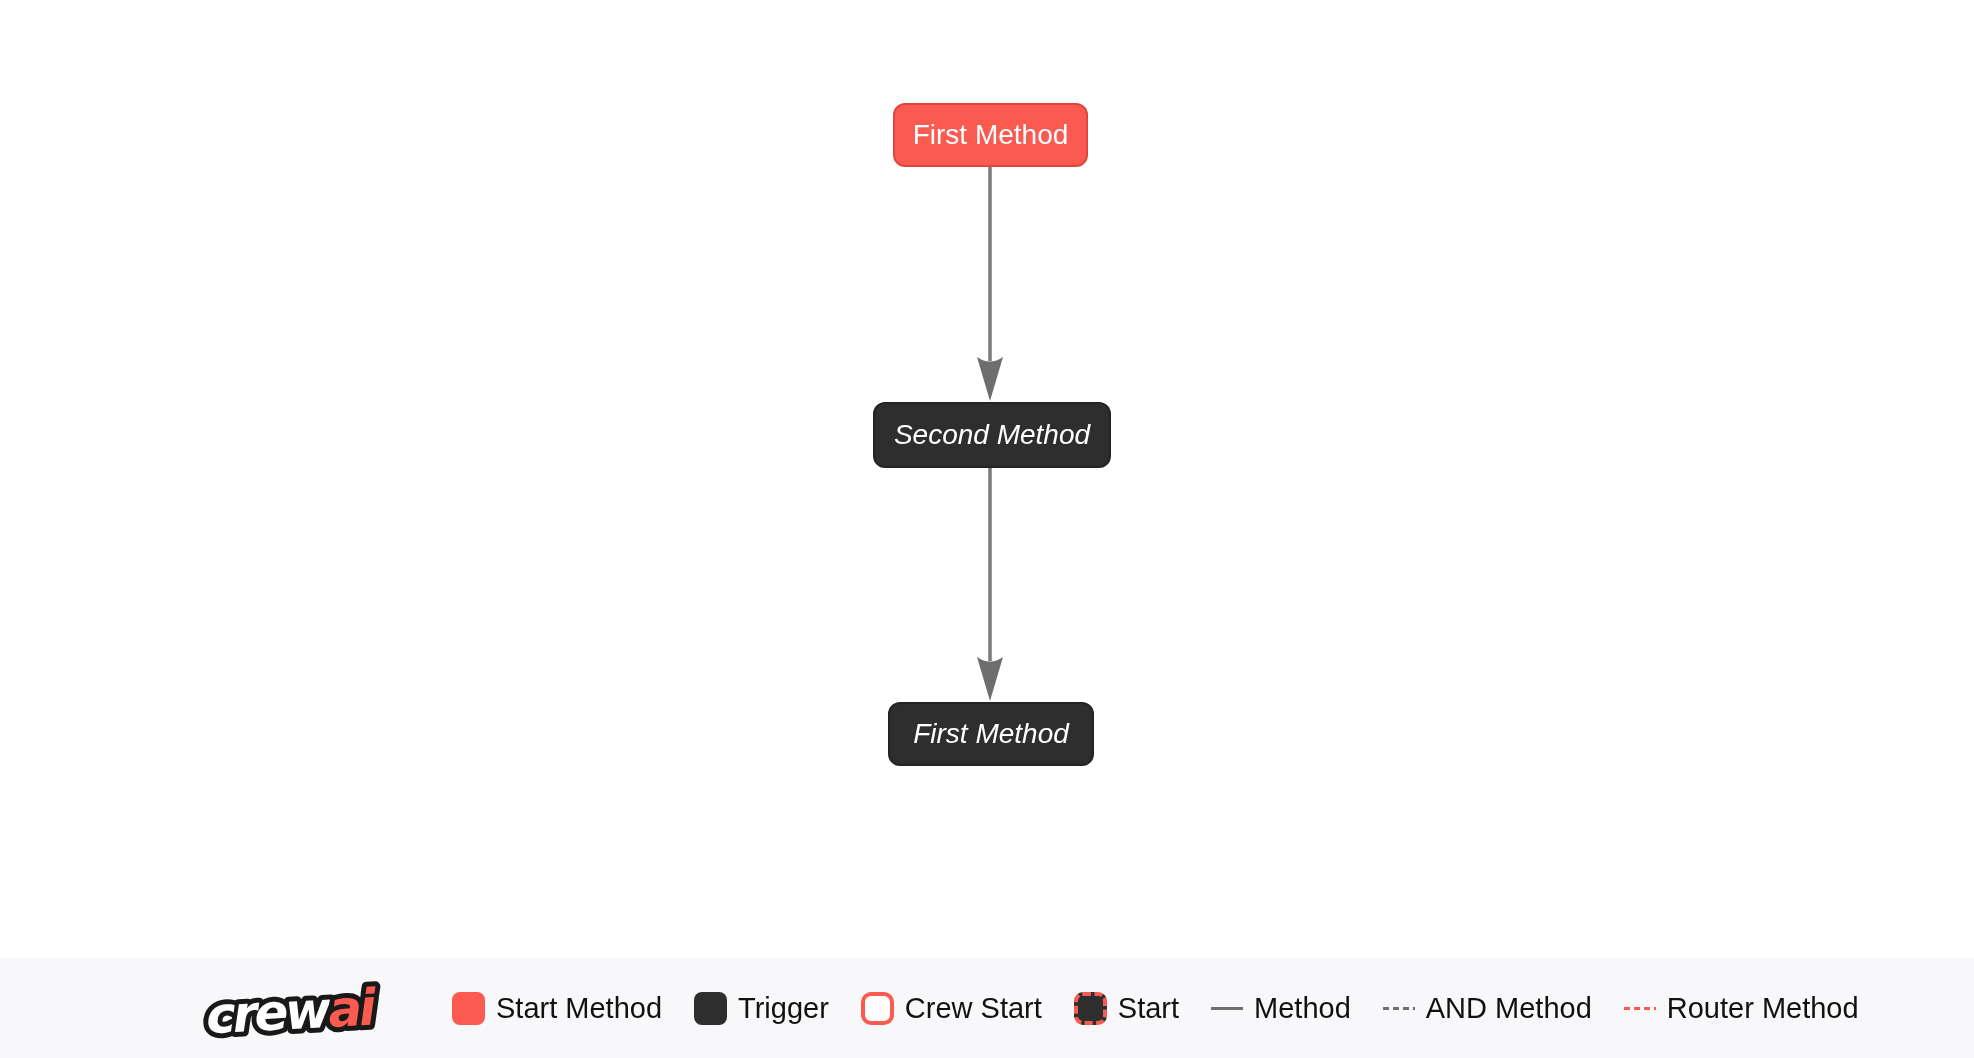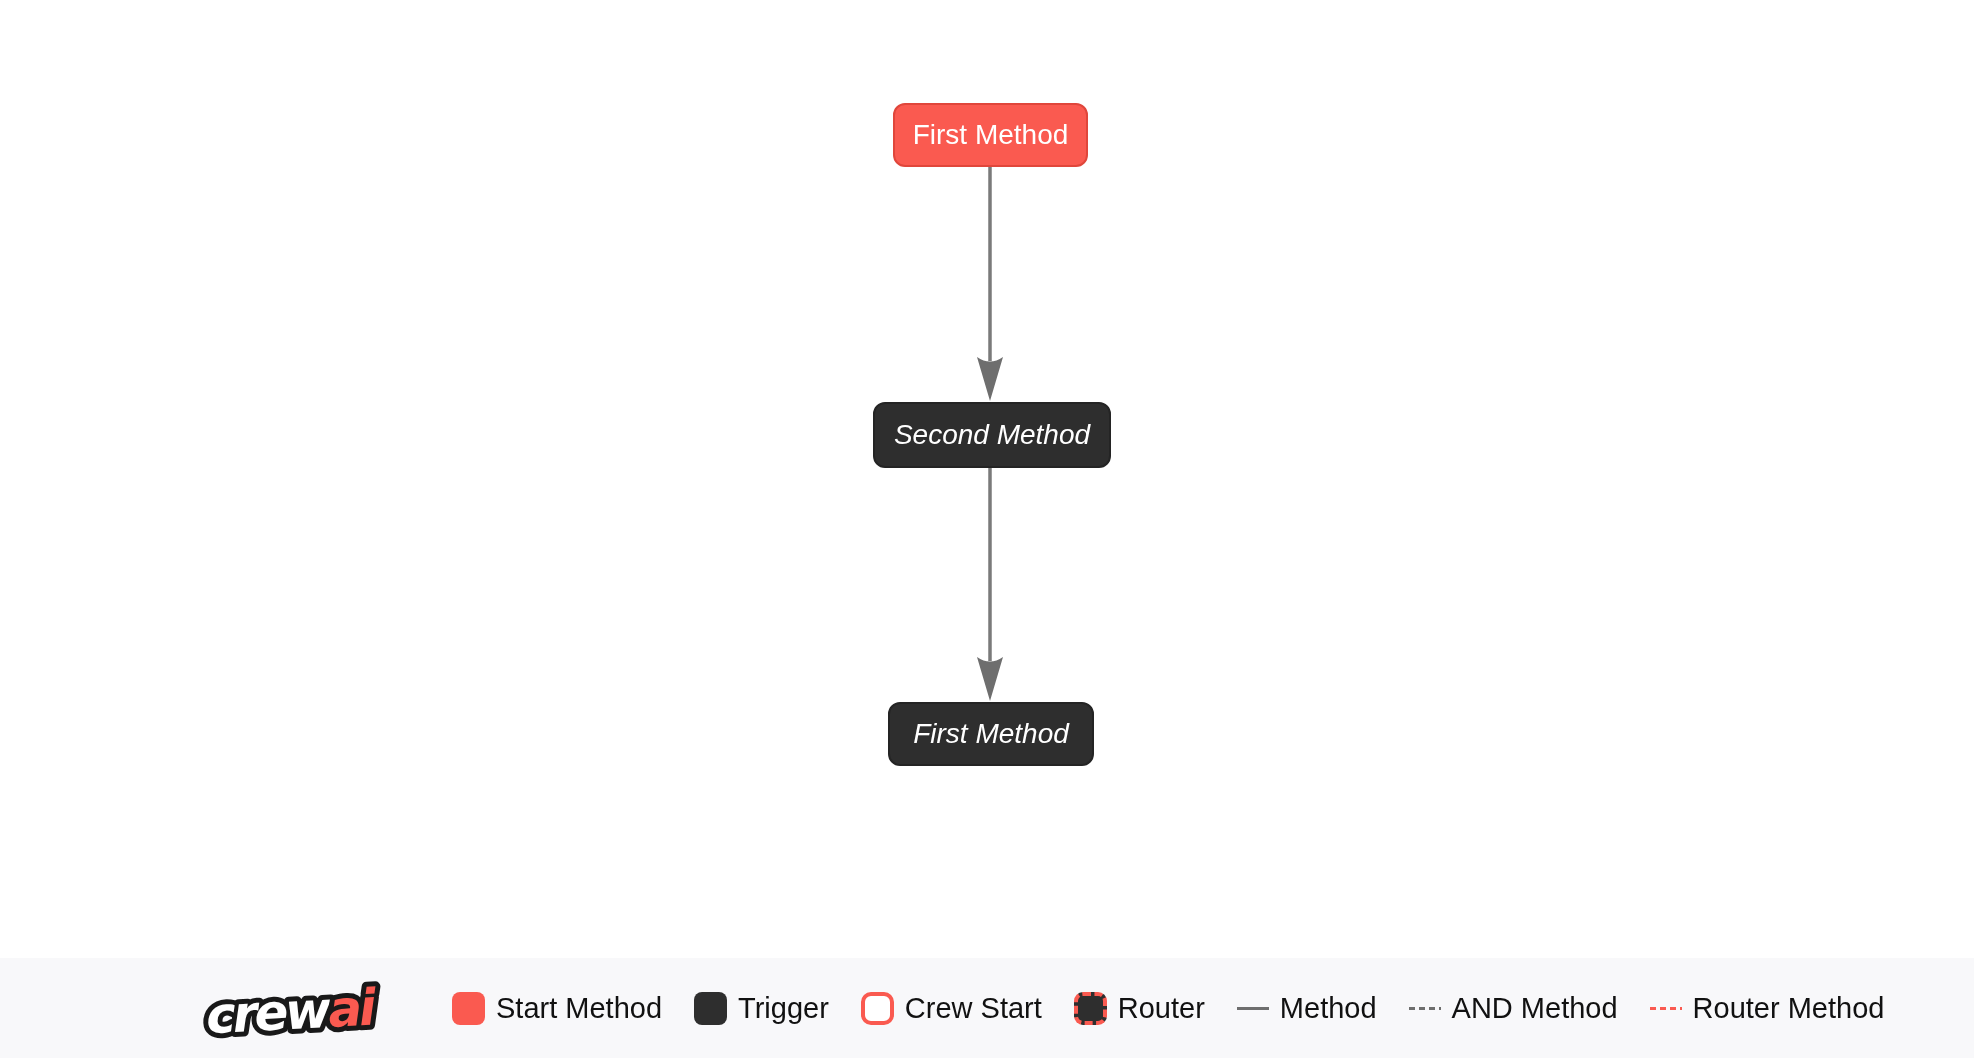--- a/index.html
+++ b/index.html
@@ -139,21 +139,21 @@
       <span class="legend-label">Trigger</span>
     </div>
 
     <div class="legend-item">
       <span class="swatch swatch-crew"></span>
       <span class="legend-label">Crew Start</span>
     </div>
 
     <div class="legend-item">
       <span class="swatch swatch-router"></span>
-      <span class="legend-label">Router</span>
+      <span class="legend-label">Start</span>
     </div>
 
     <div class="legend-item">
       <span class="line-swatch line-solid"></span>
       <span class="legend-label">Method</span>
     </div>
 
     <div class="legend-item">
       <span class="line-swatch line-dashed"></span>
       <span class="legend-label">AND Method</span>

